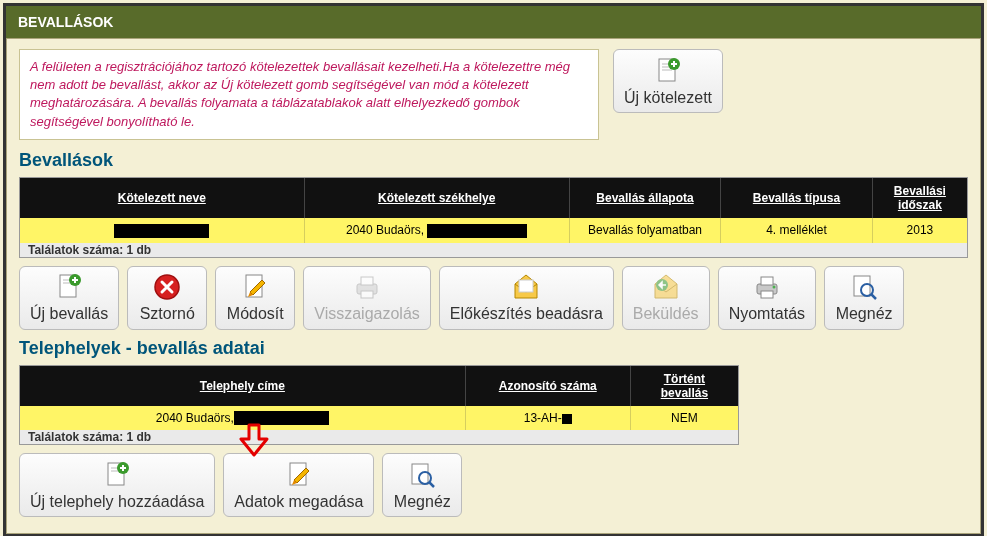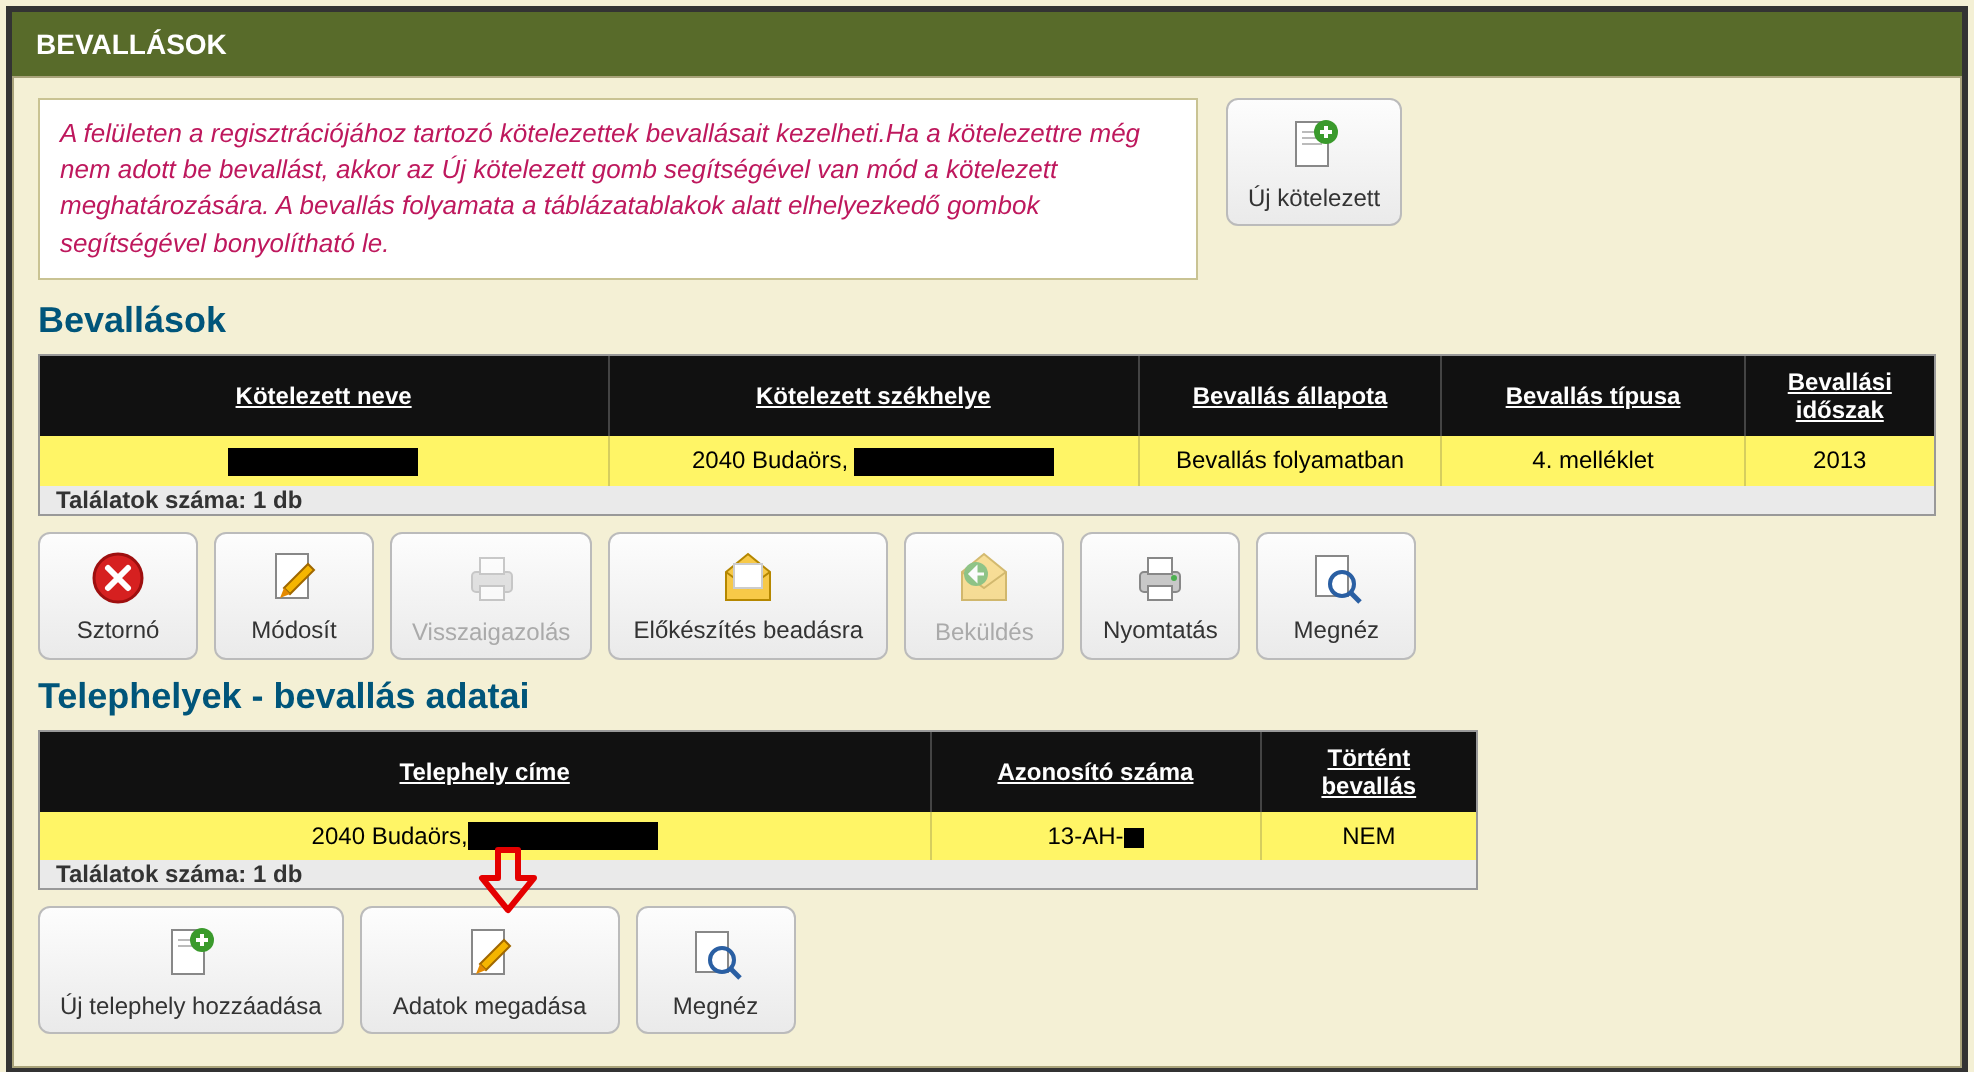--- a/index.html
+++ b/index.html
@@ -5,24 +5,24 @@
     * { box-sizing: border-box; margin: 0; padding: 0; }
     body { font-family: Arial, sans-serif; font-size: 13px; background: #f4f0d5; padding: 3px; }
     .frame { background: #333; padding: 3px; }
     .header { background: #586b2a; color: #fff; font-weight: bold; padding: 8px 12px; font-size: 14px; }
     .content { background: #f4f0d5; padding: 10px 12px 16px 12px; border: 1px solid #a9a37a; }
     .intro-row { display: flex; align-items: flex-start; gap: 14px; margin-bottom: 10px; }
     .intro-box { background: #fff; border: 1px solid #c9c393; padding: 8px 10px; font-style: italic; color: #be185d; max-width: 580px; line-height: 1.4; }
     .icon-btn {
       display: inline-flex; flex-direction: column; align-items: center; justify-content: center;
       background: linear-gradient(#fdfdfd, #eaeaea); border: 1px solid #bbb; border-radius: 6px;
-      padding: 6px 10px; min-width: 80px; height: 64px; font-size: 12px; color: #333;
+      padding: 6px 10px; min-width: 80px; height: 64px; font-size: 16px; color: #333;
       cursor: pointer; text-align: center;
     }
-    .icon-btn.disabled { color: #aaa; cursor: default; justify-content: space-between; }
+    .icon-btn.disabled { color: #aaa; cursor: default; }
     .icon-btn .icn { width: 32px; height: 32px; display: flex; align-items: center; justify-content: center; margin-bottom: 3px; }
     .section-title { color: #00557a; font-weight: bold; font-size: 18px; margin: 8px 0 6px 0; }
     table { width: 100%; border-collapse: collapse; }
     .tbl-outer { border: 1px solid #999; background: #e5e5e5; }
     thead th { background: #111; color: #fff; font-weight: bold; padding: 6px 8px; font-size: 12px; text-align: center; border-right: 1px solid #444; text-decoration: underline; }
     thead th:last-child { border-right: none; }
     tbody td { background: #fff566; padding: 5px 8px; font-size: 12px; text-align: center; border-right: 1px solid #d6ce5e; }
     tbody td:last-child { border-right: none; }
     tbody td.left { text-align: center; }
     .redact { display: inline-block; background: #000; height: 14px; vertical-align: middle; }
@@ -79,20 +79,32 @@
           <tr class="result-row">
               <td colspan="5">Találatok száma: 1 db</td>
             </tr>
         </tbody>
       </table>
     </div>
 
     <div class="btn-row">
       <button class="icon-btn">
         <span class="icn">
+          <svg width="30" height="30" viewBox="0 0 30 30">
+              <rect x="6" y="3" width="16" height="22" fill="#fff" stroke="#888"></rect>
+              <line x1="9" y1="8" x2="19" y2="8" stroke="#bbb"></line>
+              <line x1="9" y1="11" x2="19" y2="11" stroke="#bbb"></line>
+              <circle cx="21" cy="8" r="6" fill="#3a9a2c"></circle>
+              <path d="M21 5v6M18 8h6" stroke="#fff" stroke-width="2"></path>
+            </svg>
+        </span>
+        <span>Új bevallás</span>
+      </button>
+      <button class="icon-btn">
+        <span class="icn">
           <svg width="28" height="28" viewBox="0 0 28 28">
               <circle cx="14" cy="14" r="12" fill="#d62020" stroke="#9e0f0f" stroke-width="1.5"></circle>
               <path d="M9 9 L19 19 M19 9 L9 19" stroke="#fff" stroke-width="3" stroke-linecap="round"></path>
             </svg>
         </span>
         <span>Sztornó</span>
       </button>
       <button class="icon-btn">
         <span class="icn">
           <svg width="30" height="30" viewBox="0 0 30 30">

